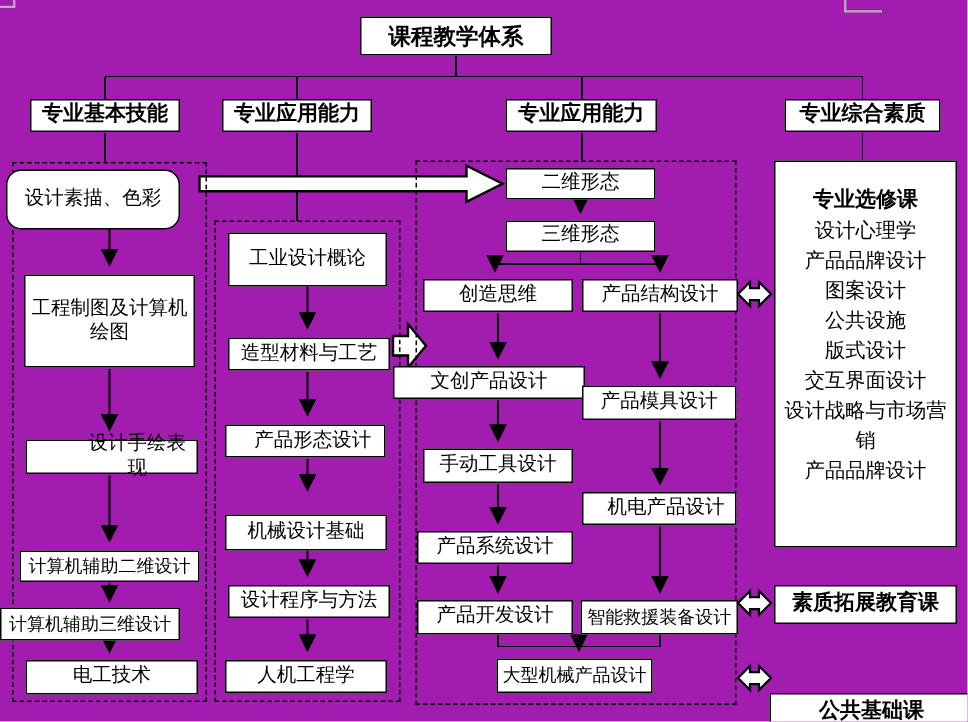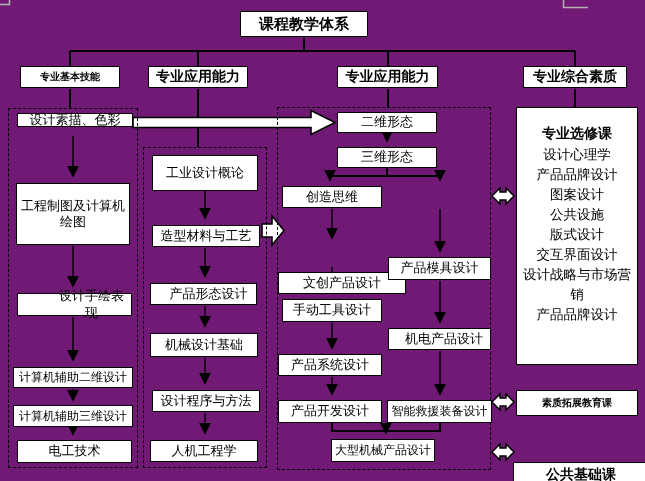--- a/index.html
+++ b/index.html
@@ -1,19 +1,19 @@
 <!DOCTYPE html>
 <html><head>
 <meta charset="utf-8">
 <style>
   html,body{margin:0;padding:0;background:#fff;}
   #stage{
     position:relative;
     width:645px;height:481px;
-    background:#701a75;
+    background:#a21caf;
     font-family:"DejaVu Sans","Liberation Sans",sans-serif;
     color:#000;
     overflow:hidden;
   }
   #wires{position:absolute;left:0;top:0;pointer-events:none;}
   .nbox{
     position:absolute;
     box-sizing:border-box;
     border:1px solid #000;
     background:#fff;
@@ -105,81 +105,84 @@
     </g>
   </svg>
 
   <div class="dashed" style="left:8px;top:108px;width:130px;height:360px;"></div>
   <div class="dashed" style="left:143px;top:147px;width:124px;height:321px;"></div>
   <div class="dashed" style="left:277px;top:107px;width:214px;height:363px;"></div>
 
   <div class="nbox hbox" style="left:240px;top:11px;width:128px;height:26px;font-size:15px;">
     <span>课程教学体系</span>
   </div>
-  <div class="nbox hbox" style="left:20px;top:66px;width:100px;height:22px;font-size:10px;">
+  <div class="nbox hbox" style="left:20px;top:66px;width:100px;height:22px;font-size:14px;">
     <span>专业基本技能</span>
   </div>
   <div class="nbox hbox" style="left:148px;top:66px;width:100px;height:22px;font-size:14px;">
     <span>专业应用能力</span>
   </div>
   <div class="nbox hbox" style="left:337px;top:66px;width:101px;height:22px;font-size:14px;">
     <span>专业应用能力</span>
   </div>
   <div class="nbox hbox" style="left:523px;top:66px;width:104px;height:22px;font-size:14px;">
     <span>专业综合素质</span>
   </div>
 
-  <div class="nbox" style="left:17px;top:113px;width:116px;height:14px;">
+  <div class="nbox" style="left:4px;top:113px;width:116px;height:40px;border-radius:10px;">
     <span>设计素描、色彩</span>
   </div>
   <div class="nbox" style="left:16px;top:183px;width:114px;height:62px;">
     <span>工程制图及计算机绘图</span>
   </div>
   <div class="nbox" style="left:17px;top:293px;width:115px;height:23px;padding-left:36px;">
     <span>设计手绘表现</span>
   </div>
   <div class="nbox small" style="left:13px;top:367px;width:120px;height:21px;">
     <span>计算机辅助二维设计</span>
   </div>
-  <div class="nbox small" style="left:13px;top:405px;width:120px;height:22px;">
+  <div class="nbox small" style="left:0;top:405px;width:120px;height:22px;">
     <span>计算机辅助三维设计</span>
   </div>
   <div class="nbox" style="left:17px;top:440px;width:115px;height:23px;">
     <span>电工技术</span>
   </div>
 
   <div class="nbox" style="left:152px;top:155px;width:106px;height:36px;">
     <span>工业设计概论</span>
   </div>
   <div class="nbox" style="left:152px;top:225px;width:108px;height:22px;">
     <span>造型材料与工艺</span>
   </div>
   <div class="nbox" style="left:150px;top:283px;width:107px;height:22px;padding-left:12px;">
     <span>产品形态设计</span>
   </div>
-  <div class="nbox" style="left:150px;top:333px;width:108px;height:24px;">
+  <div class="nbox" style="left:150px;top:343px;width:108px;height:24px;">
     <span>机械设计基础</span>
   </div>
   <div class="nbox" style="left:152px;top:390px;width:108px;height:22px;">
     <span>设计程序与方法</span>
   </div>
   <div class="nbox" style="left:150px;top:440px;width:108px;height:22px;">
     <span>人机工程学</span>
   </div>
 
   <div class="nbox" style="left:337px;top:112px;width:100px;height:21px;">
     <span>二维形态</span>
   </div>
   <div class="nbox" style="left:337px;top:147px;width:100px;height:21px;">
     <span>三维形态</span>
   </div>
   <div class="nbox" style="left:282px;top:186px;width:100px;height:22px;">
     <span>创造思维</span>
   </div>
-  <div class="nbox" style="left:278px;top:244px;width:128px;height:22px;margin-top:28px;">
+  <div class="nbox" style="left:388px;top:186px;width:104px;height:22px;">
+    <span>产品结构设计</span>
+  </div>
+  <div class="nbox" style="left:262px;top:244px;width:128px;height:22px;">
     <span>文创产品设计</span>
   </div>
   <div class="nbox" style="left:388px;top:257px;width:103px;height:23px;">
     <span>产品模具设计</span>
   </div>
   <div class="nbox" style="left:282px;top:299px;width:100px;height:23px;">
     <span>手动工具设计</span>
   </div>
   <div class="nbox" style="left:388px;top:328px;width:103px;height:22px;padding-left:11px;">
     <span>机电产品设计</span>
@@ -202,20 +205,20 @@
     <div class="pitem">设计心理学</div>
     <div class="pitem">产品品牌设计</div>
     <div class="pitem">图案设计</div>
     <div class="pitem">公共设施</div>
     <div class="pitem">版式设计</div>
     <div class="pitem">交互界面设计</div>
     <div class="pitem">设计战略与市场营销</div>
     <div class="pitem">产品品牌设计</div>
   </div>
 
-  <div class="nbox hbox" style="left:516px;top:390px;width:122px;height:26px;font-size:10px;">
+  <div class="nbox hbox" style="left:516px;top:390px;width:122px;height:26px;font-size:14px;">
     <span>素质拓展教育课</span>
   </div>
   <div class="nbox hbox" style="left:513px;top:440px;width:136px;height:26px;font-size:14px;margin-top:22px;">
     <span>公共基础课</span>
   </div>
 
 </div>
 
 </body></html>

